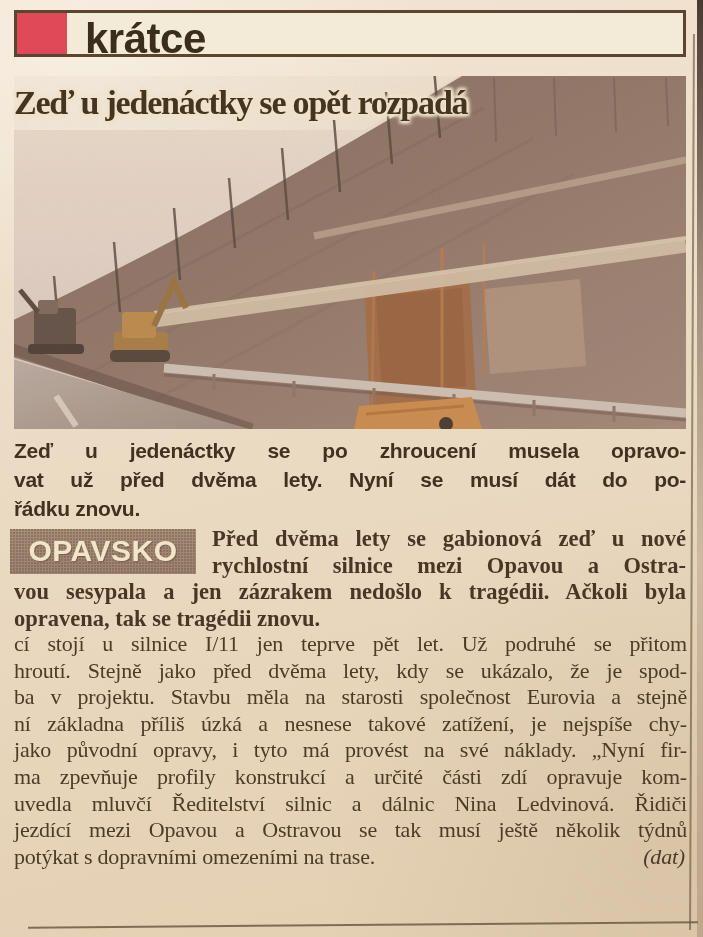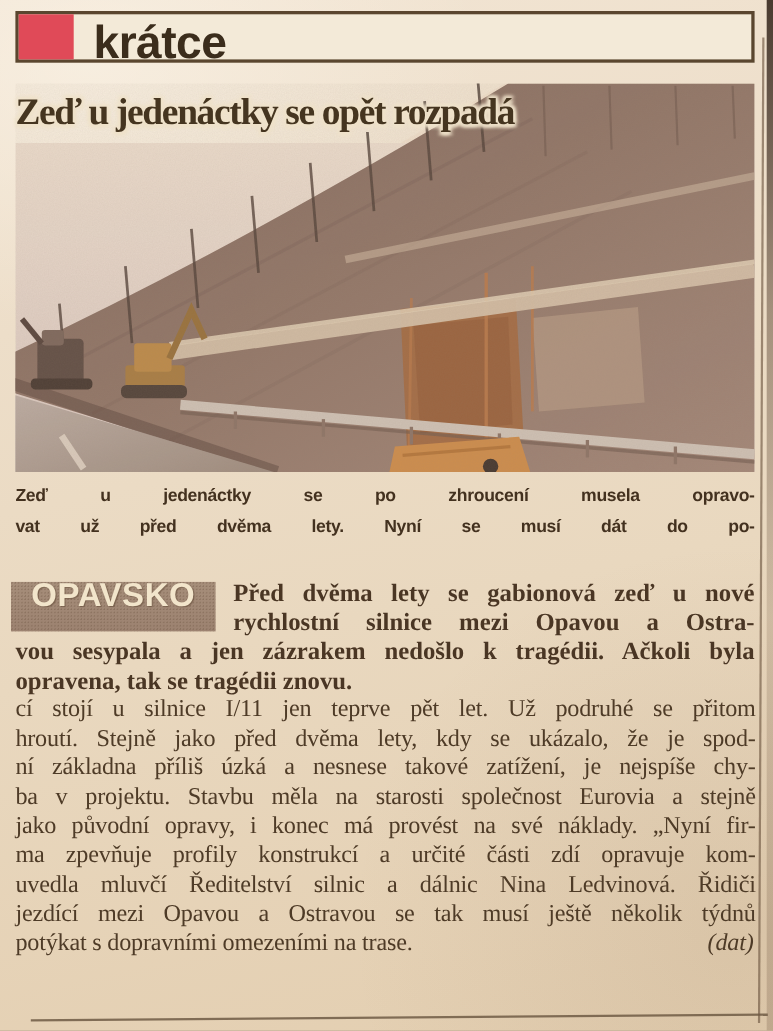--- a/index.html
+++ b/index.html
@@ -29,36 +29,36 @@
     font-family:Liberation Serif, serif;font-weight:700;font-size:34px;
     letter-spacing:-1.2px;color:#453520;white-space:nowrap;
     text-shadow:0 0 5px #efe2ca,0 0 6px #efe2ca,2px 2px 3px #efe2ca,-2px -2px 3px #efe2ca,2px -2px 3px #efe2ca,-2px 2px 3px #efe2ca;
     margin-top:16px;
   }
   
   .photo{position:absolute;left:14px;top:76px;width:672px;height:353px;z-index:1;}
   
   .caption{
     position:absolute;left:14px;top:436px;width:672px;
-    font-family:"Liberation Sans",sans-serif;font-weight:700;font-size:16px;
+    font-family:"Liberation Sans",sans-serif;font-weight:700;font-size:21px;
     line-height:29px;color:#43311f;letter-spacing:-.3px;
   }
   .jline{text-align:justify;text-align-last:justify;}
   
   .lead{
     position:absolute;left:14px;top:526px;width:672px;
     font-weight:700;font-size:22.5px;line-height:26.5px;color:#4a3624;
   }
   .tag{
     position:absolute;left:-4px;top:3px;width:186px;height:45px;
     background:
       radial-gradient(circle at 1px 1px, rgba(122,97,78,.55) 27%, rgba(122,97,78,0) 30%),
       linear-gradient(#a68e7a,#9c8270);
     background-size:3px 3px,100% 100%;
-    display:flex;align-items:flex-start;justify-content:center;
+    display:flex;align-items:center;justify-content:center;
   }
   .tag-text{
     font-family:"Liberation Sans",sans-serif;font-weight:700;font-size:30px;
     color:var(--tag-text);letter-spacing:.5px;text-shadow:1px 1px 1px rgba(90,65,45,.5);
   }
   .lead .beside{margin-left:198px;width:474px;}
   
   .bodytext{
     position:absolute;left:14px;top:631px;width:673px;
     font-size:22px;line-height:26.6px;color:#4e3b27;letter-spacing:-.2px;
@@ -179,38 +179,39 @@
       <path d="M352,338 L450,330" stroke="#a96e33" stroke-width="3" opacity=".7"></path>
     </g>
 
     <path d="M0,54 L350,54 L445,0 L672,0 L672,353 L0,353 Z" fill="#c69a7e" opacity=".08"></path>
     <path d="M0,54 L350,54 L445,0 L672,0 L672,353 L0,353 Z" filter="url(#grain)" opacity=".5"></path>
   </svg>
 
   <div class="caption">
     <div class="jline">Zeď u jedenáctky se po zhroucení musela opravo-</div>
     <div class="jline">vat už před dvěma lety. Nyní se musí dát do po-</div>
+    <div>řádku znovu.</div>
   </div>
 
   <div class="lead">
     <div class="tag">
       <span class="tag-text">OPAVSKO</span>
     </div>
     <div class="beside jline">Před dvěma lety se gabionová zeď u nové</div>
     <div class="beside jline">rychlostní silnice mezi Opavou a Ostra-</div>
     <div class="jline">vou sesypala a jen zázrakem nedošlo k tragédii. Ačkoli byla</div>
     <div>opravena, tak se tragédii znovu.</div>
   </div>
 
   <div class="bodytext">
     <div class="jline">cí stojí u silnice I/11 jen teprve pět let. Už podruhé se přitom</div>
     <div class="jline">hroutí. Stejně jako před dvěma lety, kdy se ukázalo, že je spod-</div>
+    <div class="jline">ba v projektu. Stavbu měla na starosti společnost Eurovia a stejně</div>
     <div class="jline">ní základna příliš úzká a nesnese takové zatížení, je nejspíše chy-</div>
-    <div class="jline">ba v projektu. Stavbu měla na starosti společnost Eurovia a stejně</div>
-    <div class="jline">jako původní opravy, i konec má provést na své náklady. „Nyní fir-</div>
+    <div class="jline">jako původní opravy, i tyto má provést na své náklady. „Nyní fir-</div>
     <div class="jline">ma zpevňuje profily konstrukcí a určité části zdí opravuje kom-</div>
     <div class="jline">uvedla mluvčí Ředitelství silnic a dálnic Nina Ledvinová. Řidiči</div>
     <div class="jline">jezdící mezi Opavou a Ostravou se tak musí ještě několik týdnů</div>
     <div class="lastline">
       <span>potýkat s dopravními omezeními na trase.</span>
       <span class="byline">(dat)</span>
     </div>
   </div>
 
   <div class="bottom-rule"></div>

